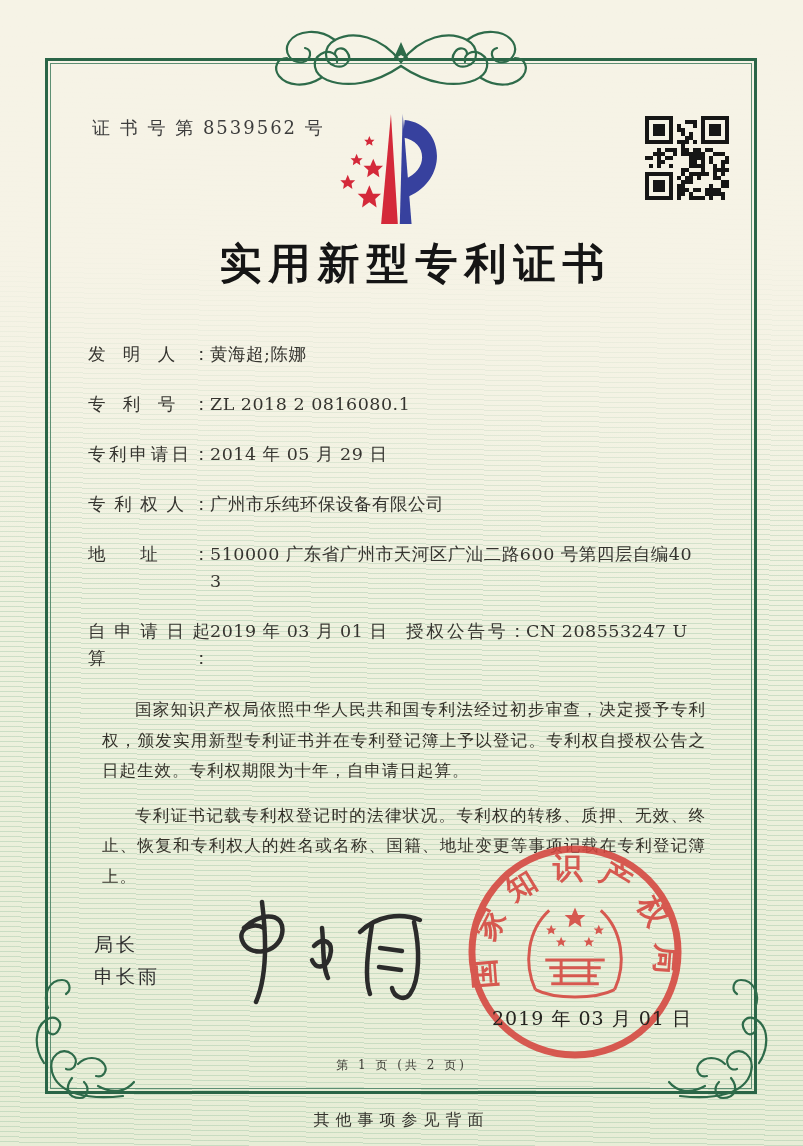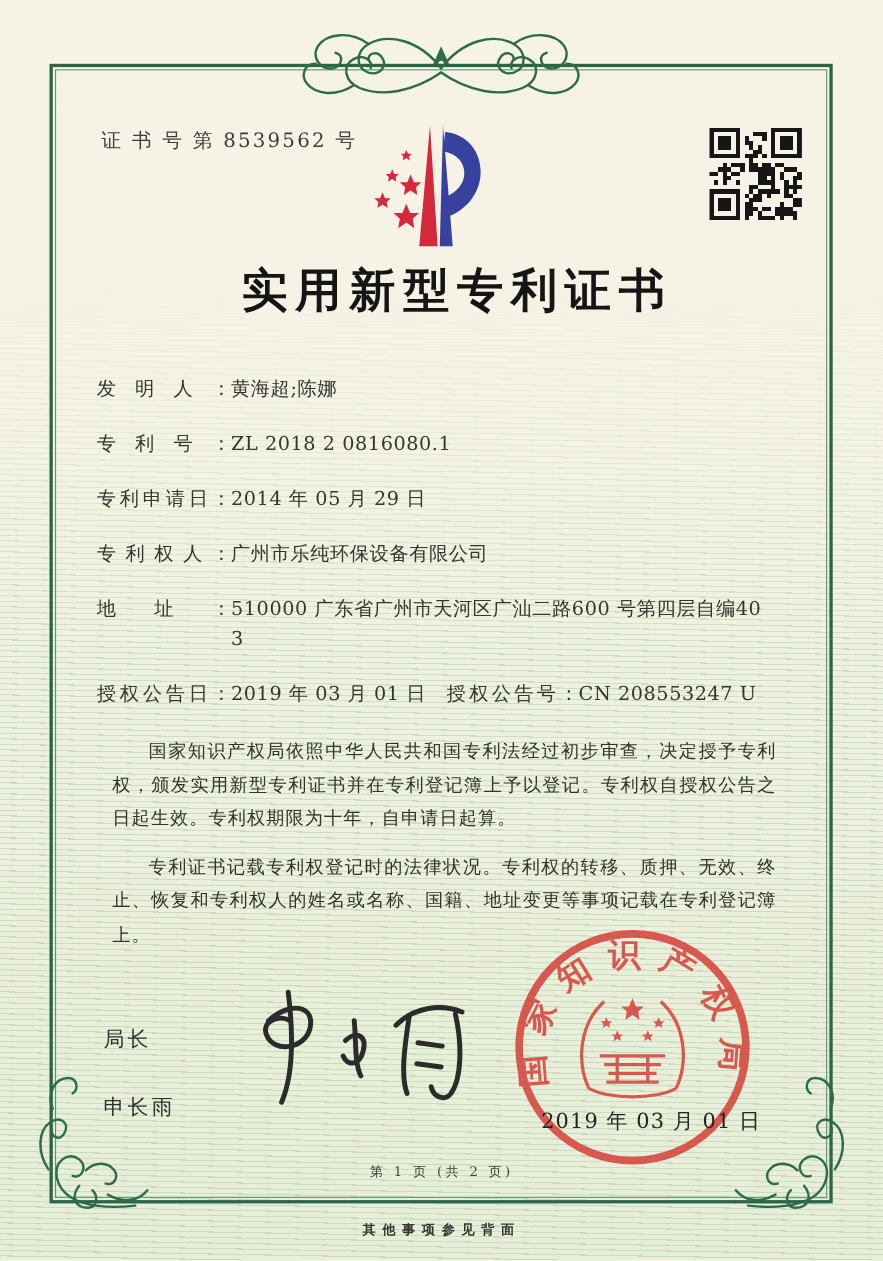--- a/index.html
+++ b/index.html
@@ -50,35 +50,35 @@
   }
   .fvalue{white-space:pre-line;letter-spacing:.5px;}
   .row-grant .pair1{display:flex;width:318px;flex:0 0 318px;}
   .row-grant .pair2{display:flex;}
   .row-grant .flabel2{display:inline-block;width:120px;flex:0 0 120px;text-align:justify;text-align-last:justify;}
   
   .paras{margin-top:9px;font-size:16.5px;line-height:30.5px;color:#333129;letter-spacing:1px;text-align:justify;}
   .paras p{margin:14px;text-indent:2em;}
   
   .director{position:absolute;left:94px;top:932px;font-size:19px;color:#2f2f2f;letter-spacing:3px;}
-  .director .name{margin-top:36px;}
+  .director .name{margin-top:6px;}
   .signature{position:absolute;left:210px;top:894px;width:240px;height:118px;}
   .sig-stroke{stroke:#2b2b2b;stroke-width:4.5;fill:none;stroke-linecap:round;stroke-linejoin:round;}
   .seal{position:absolute;left:466px;top:843px;width:218px;height:218px;opacity:.88;}
   .seal-date{
     position:absolute;left:492px;top:1006px;font-size:19px;color:#24231f;
     letter-spacing:1px;z-index:5;
   }
   .page-indicator{
     position:absolute;left:0;right:0;top:1057px;text-align:center;
     font-size:12px;color:#3d3c36;letter-spacing:3px;
   }
   .back-note{
     position:absolute;left:0;right:0;top:1110px;text-align:center;
-    font-size:12px;color:#34332d;letter-spacing:6px;font-weight:bold;
+    font-size:16px;color:#34332d;letter-spacing:6px;
   }
 </style>
 </head>
 <body>
 
 <div class="page">
 
   <div class="frame">
     <div class="frame-inner"></div>
   </div>
@@ -378,21 +378,21 @@
       <span class="flabel">专利权人：</span>
       <span class="fvalue">广州市乐纯环保设备有限公司</span>
     </div>
     <div class="row">
       <span class="flabel">地址：</span>
       <span class="fvalue">510000 广东省广州市天河区广汕二路600 号第四层自编40
 3</span>
     </div>
     <div class="row row-grant">
       <span class="pair1">
-        <span class="flabel">授权公告日：</span>
+        <span class="flabel">自申请日起算：</span>
         <span class="fvalue">2019 年 03 月 01 日</span>
       </span>
       <span class="pair2">
         <span class="flabel2">授权公告号：</span>
         <span class="fvalue">CN 208553247 U</span>
       </span>
     </div>
     <div class="paras">
       <p>国家知识产权局依照中华人民共和国专利法经过初步审查，决定授予专利权，颁发实用新型专利证书并在专利登记簿上予以登记。专利权自授权公告之日起生效。专利权期限为十年，自申请日起算。</p>
       <p>专利证书记载专利权登记时的法律状况。专利权的转移、质押、无效、终止、恢复和专利权人的姓名或名称、国籍、地址变更等事项记载在专利登记簿上。</p>

